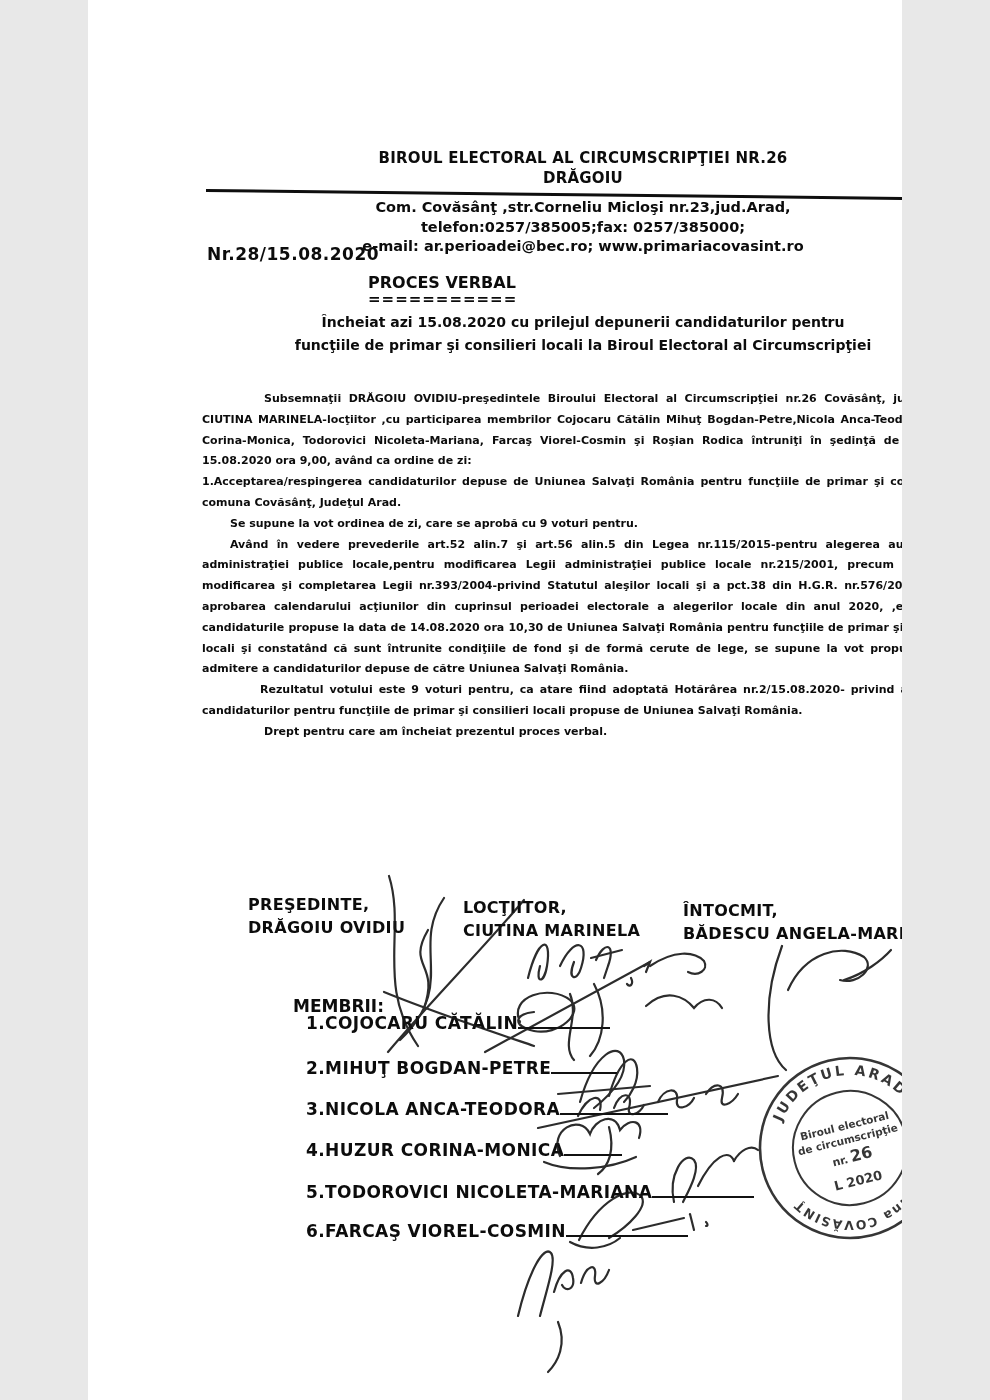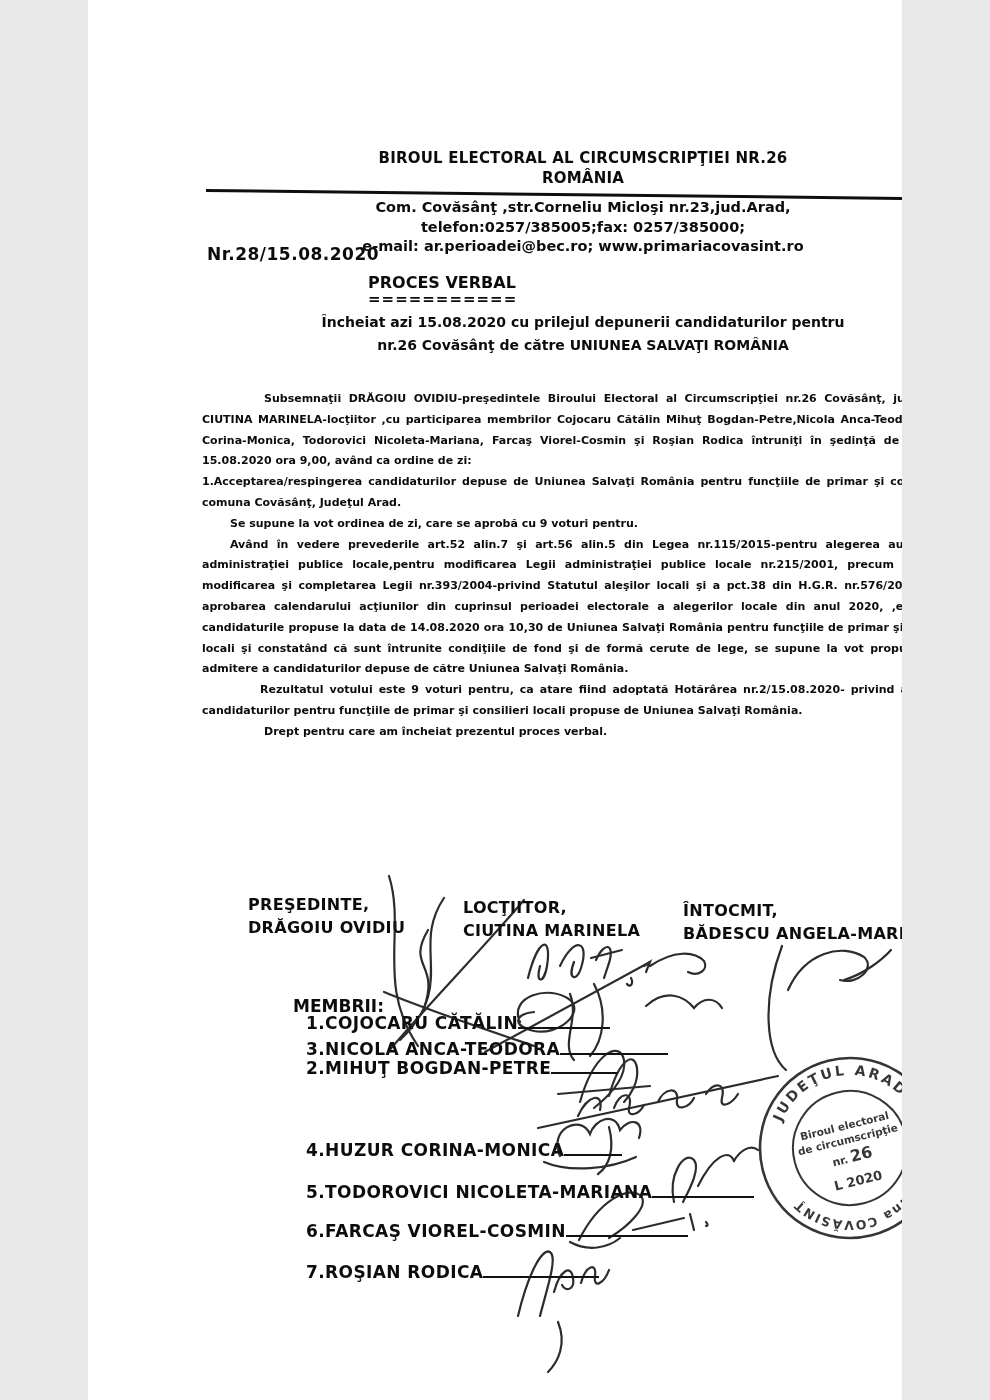--- a/index.html
+++ b/index.html
@@ -30,54 +30,54 @@
   .ind58{text-indent:58px;}
   
   .sig-col{position:absolute;text-align:left;font-size:16px;line-height:23px;letter-spacing:0.3px;}
   .sig-pres{left:160px;top:893px;width:215px;}
   .sig-dep {left:375px;top:896px;width:230px;}
   .sig-int {left:595px;top:899px;width:265px;}
   
   .members-heading{position:absolute;left:205px;top:996px;font-size:17px;}
   .member-row{position:absolute;left:218px;font-size:17px;letter-spacing:0.4px;white-space:nowrap;}
   .member-row .sigline{display:inline-block;border-bottom:2.2px solid #111;height:14px;vertical-align:baseline;}
-  .m1{top:1013px}.m2{top:1058px}.m3{top:1039px}.m4{top:1140px}
+  .m1{top:1013px}.m2{top:1058px}.m3{top:1099px}.m4{top:1140px}
   .m5{top:1182px}.m6{top:1221px}.m7{top:1262px}
   .m1 .sigline{width:92px}.m2 .sigline{width:66px}.m3 .sigline{width:108px}
   .m4 .sigline{width:58px}.m5 .sigline{width:102px}.m6 .sigline{width:122px}
   .m7 .sigline{width:116px}
   
   .sig-overlay{position:absolute;left:0;top:0;width:990px;height:1400px;pointer-events:none;}
   .stamp{position:absolute;left:662px;top:1048px;width:200px;height:200px;opacity:0.88;}
   .scanline{position:absolute;left:866px;top:125px;width:2px;height:1265px;background:rgba(110,110,110,0.22);}
 </style>
 </head>
 <body>
 
 <div class="page">
 
   <div class="hdr">
     <div>BIROUL ELECTORAL AL CIRCUMSCRIPŢIEI NR.26</div>
-    <div>ROMÂNIA</div>
+    <div>DRĂGOIU</div>
   </div>
   <div class="hdr-rule"></div>
   <div class="contact">
     <div>Com. Covăsânţ ,str.Corneliu Micloşi nr.23,jud.Arad,</div>
     <div>telefon:0257/385005;fax: 0257/385000;</div>
     <div>e-mail: ar.perioadei@bec.ro; www.primariacovasint.ro</div>
   </div>
   <div class="docnum">Nr.28/15.08.2020</div>
 
   <div class="title">
     <div>PROCES VERBAL</div>
     <div class="eq">===========</div>
   </div>
   <div class="intro">
     <div>Încheiat azi  15.08.2020 cu prilejul  depunerii candidaturilor pentru</div>
-    <div>nr.26 Covăsânţ de către UNIUNEA SALVAŢI ROMÂNIA</div>
+    <div>funcţiile de primar şi consilieri locali la Biroul Electoral al Circumscripţiei</div>
   </div>
 
   <div class="bodytext">
     <p class="ind62">Subsemnaţii DRĂGOIU OVIDIU-preşedintele Biroului Electoral al Circumscripţiei nr.26 Covăsânţ, jud.Arad şi CIUTINA MARINELA-locţiitor ,cu participarea membrilor Cojocaru Cătălin Mihuţ Bogdan-Petre,Nicola Anca-Teodora,Huzur Corina-Monica, Todorovici Nicoleta-Mariana, Farcaş Viorel-Cosmin şi Roşian Rodica întruniţi în şedinţă de lucru azi 15.08.2020 ora 9,00, având ca ordine de zi:</p>
     <p>1.Acceptarea/respingerea candidaturilor depuse de Uniunea Salvaţi România pentru funcţiile de primar şi consilieri la comuna Covăsânţ, Judeţul Arad.</p>
     <p class="ind28">Se supune la vot ordinea de zi, care se aprobă cu 9 voturi pentru.</p>
     <p class="ind28">Având în vedere prevederile art.52  alin.7 şi art.56 alin.5 din Legea nr.115/2015-pentru alegerea autorităţilor administraţiei publice locale,pentru modificarea Legii administraţiei publice locale nr.215/2001, precum şi pentru modificarea şi completarea Legii nr.393/2004-privind Statutul aleşilor locali şi a pct.38 din H.G.R. nr.576/2020-pentru aprobarea calendarului acţiunilor din cuprinsul perioadei electorale a alegerilor locale din anul  2020, ,examinând candidaturile propuse la data de 14.08.2020  ora 10,30 de Uniunea Salvaţi România pentru funcţiile de primar şi consilieri locali şi constatând că sunt întrunite condiţiile de fond şi de formă cerute de lege, se supune la vot propunerea de admitere a candidaturilor depuse de către Uniunea Salvaţi România.</p>
     <p class="ind58">Rezultatul votului este 9 voturi pentru, ca atare fiind adoptată Hotărârea nr.2/15.08.2020- privind admiterea candidaturilor pentru funcţiile de primar şi consilieri locali propuse de Uniunea Salvaţi România.</p>
     <p class="ind62">Drept pentru care am încheiat prezentul proces verbal.</p>
   </div>
@@ -95,21 +95,20 @@
     <div>BĂDESCU ANGELA-MARIA</div>
   </div>
 
   <div class="members-heading">MEMBRII:</div>
   <div class="member-row m1"><span>1.COJOCARU CĂTĂLIN</span><span class="sigline"></span></div>
   <div class="member-row m2"><span>2.MIHUŢ BOGDAN-PETRE</span><span class="sigline"></span></div>
   <div class="member-row m3"><span>3.NICOLA ANCA-TEODORA</span><span class="sigline"></span></div>
   <div class="member-row m4"><span>4.HUZUR CORINA-MONICA</span><span class="sigline"></span></div>
   <div class="member-row m5"><span>5.TODOROVICI NICOLETA-MARIANA</span><span class="sigline"></span></div>
   <div class="member-row m6"><span>6.FARCAŞ VIOREL-COSMIN</span><span class="sigline"></span></div>
-  <div class="member-row m7"><span>7.ROŞIAN RODICA</span><span class="sigline"></span></div>
 
   <svg class="sig-overlay" viewBox="0 0 990 1400" xmlns="http://www.w3.org/2000/svg">
     <g fill="none" stroke="#161616" stroke-width="2.2" stroke-linecap="round" opacity="0.9">
 
       <g>
         <path d="M301,876 C318,930 288,985 330,1046"></path>
         <path d="M356,898 C322,948 370,985 312,1040"></path>
         <path d="M436,900 C392,952 342,1002 300,1052"></path>
         <path d="M296,992 C345,1012 405,1032 446,1046"></path>
         <path d="M340,930 C318,968 352,962 336,1008"></path>

